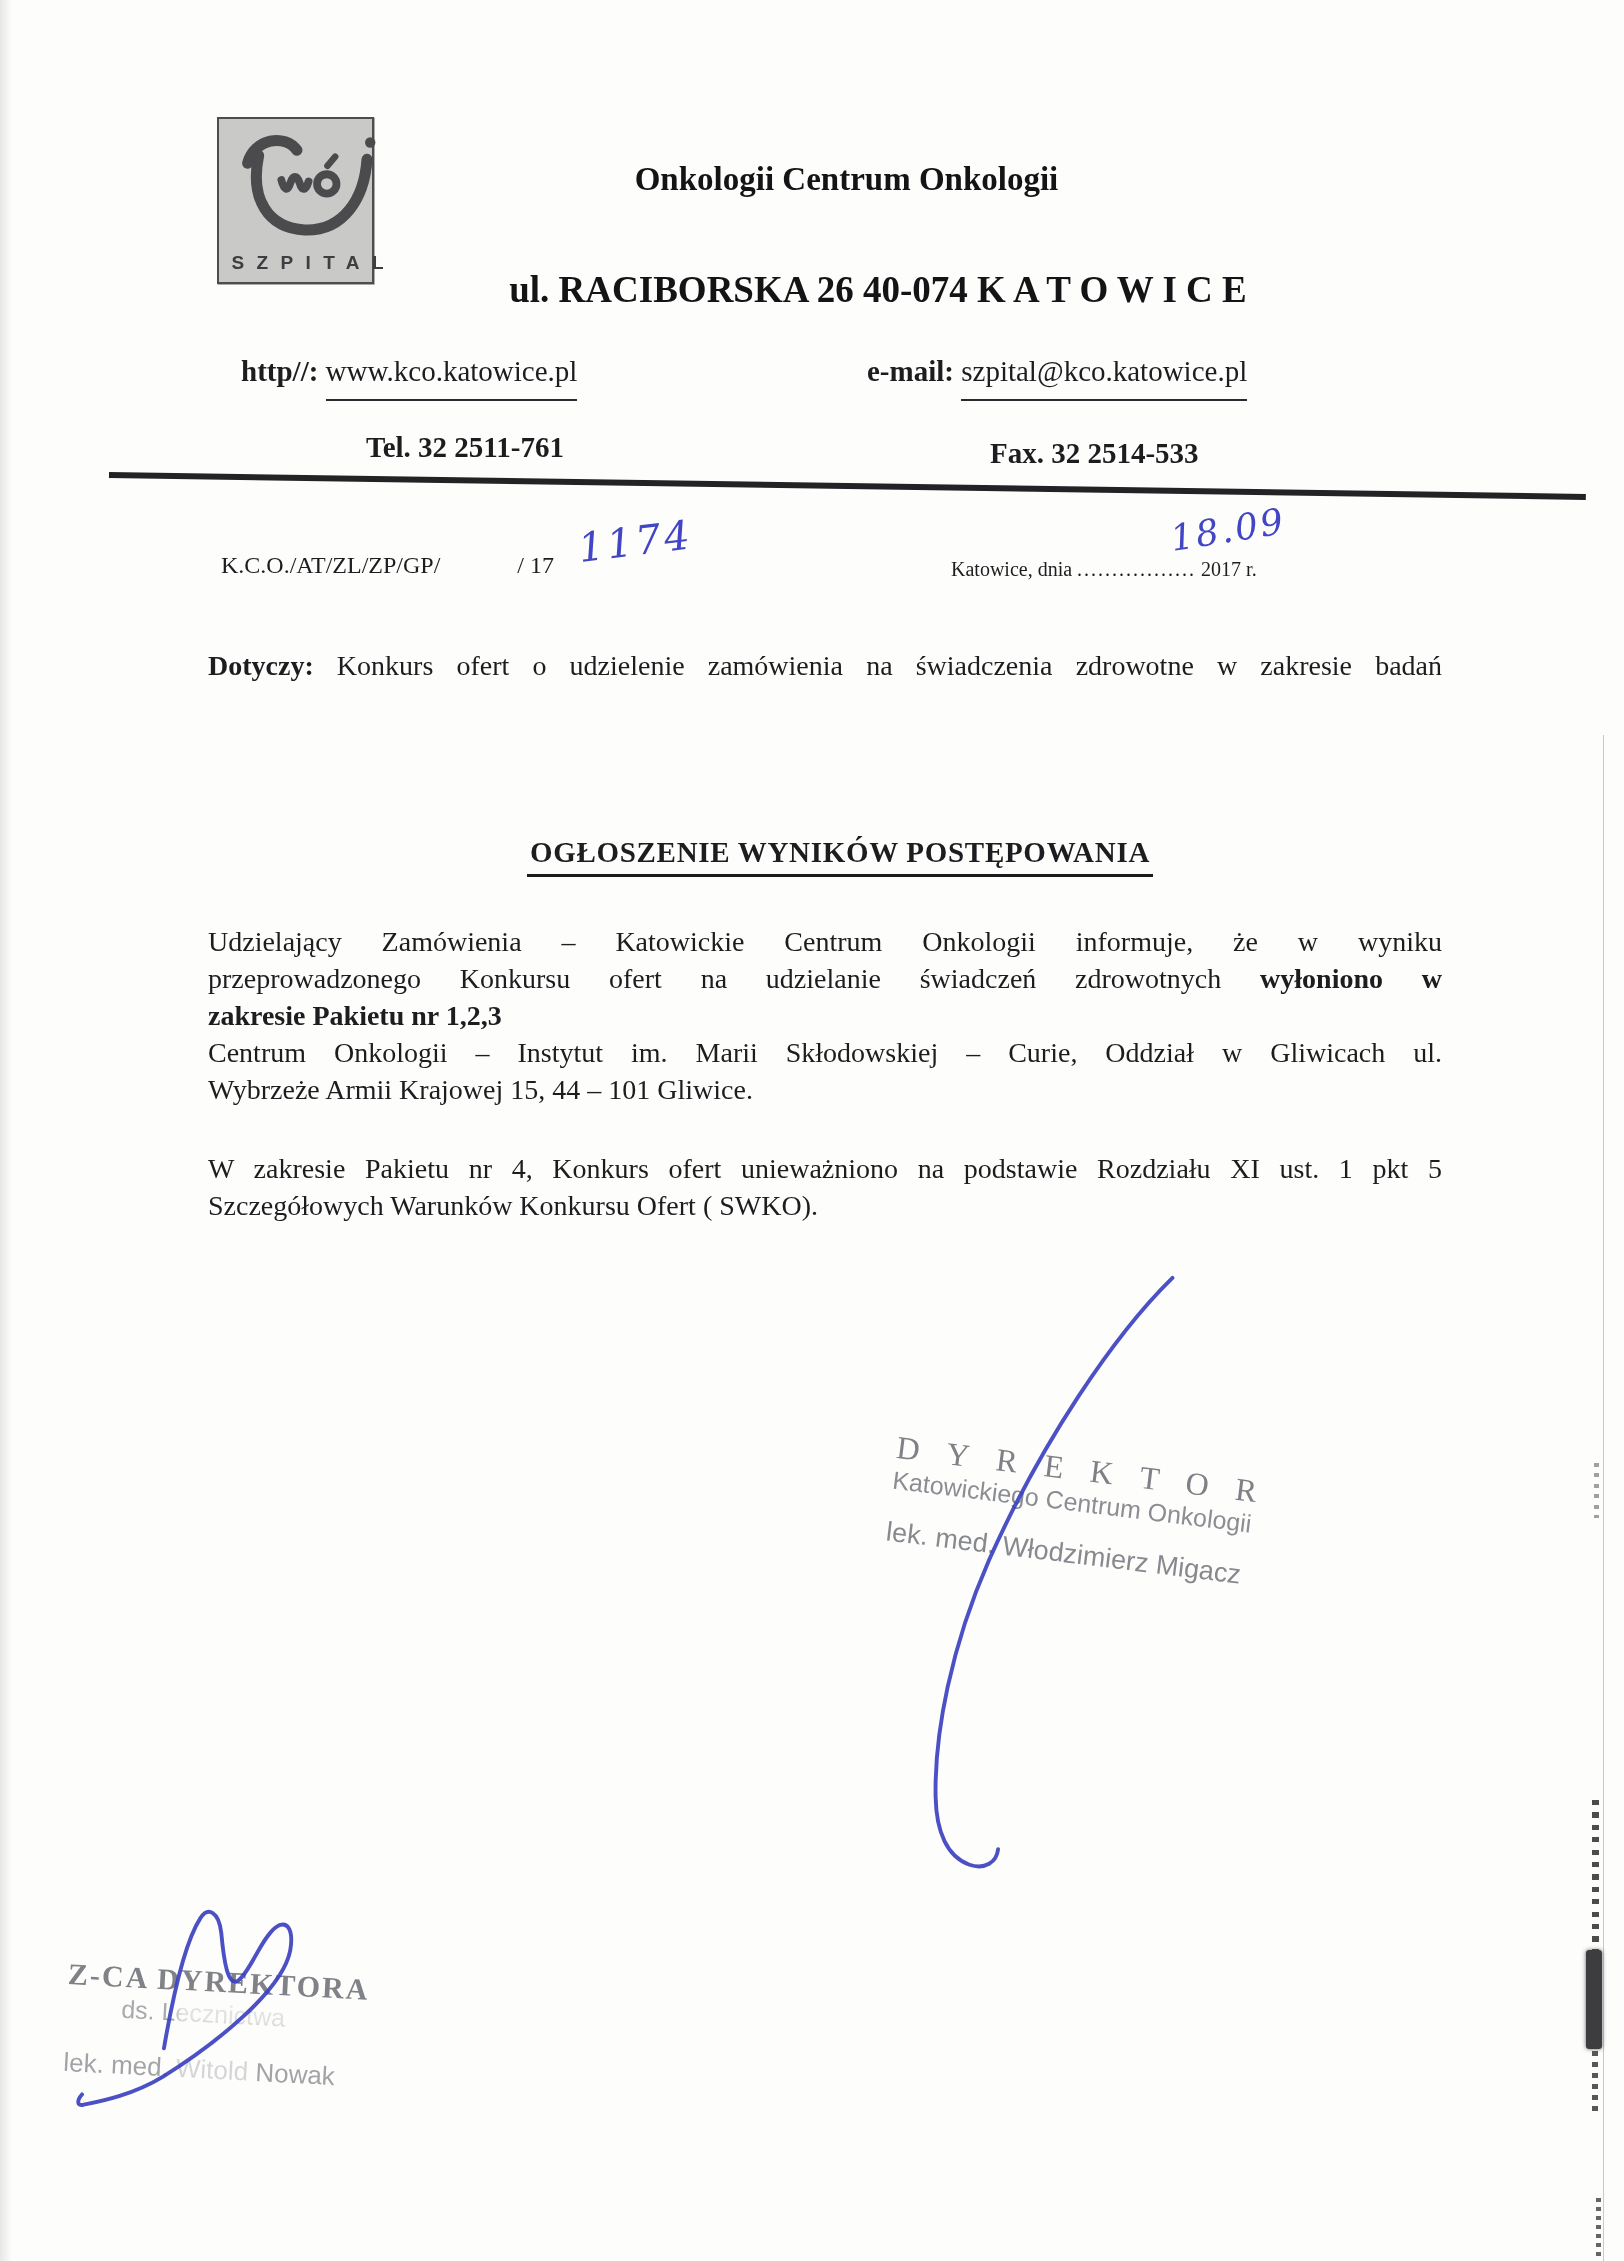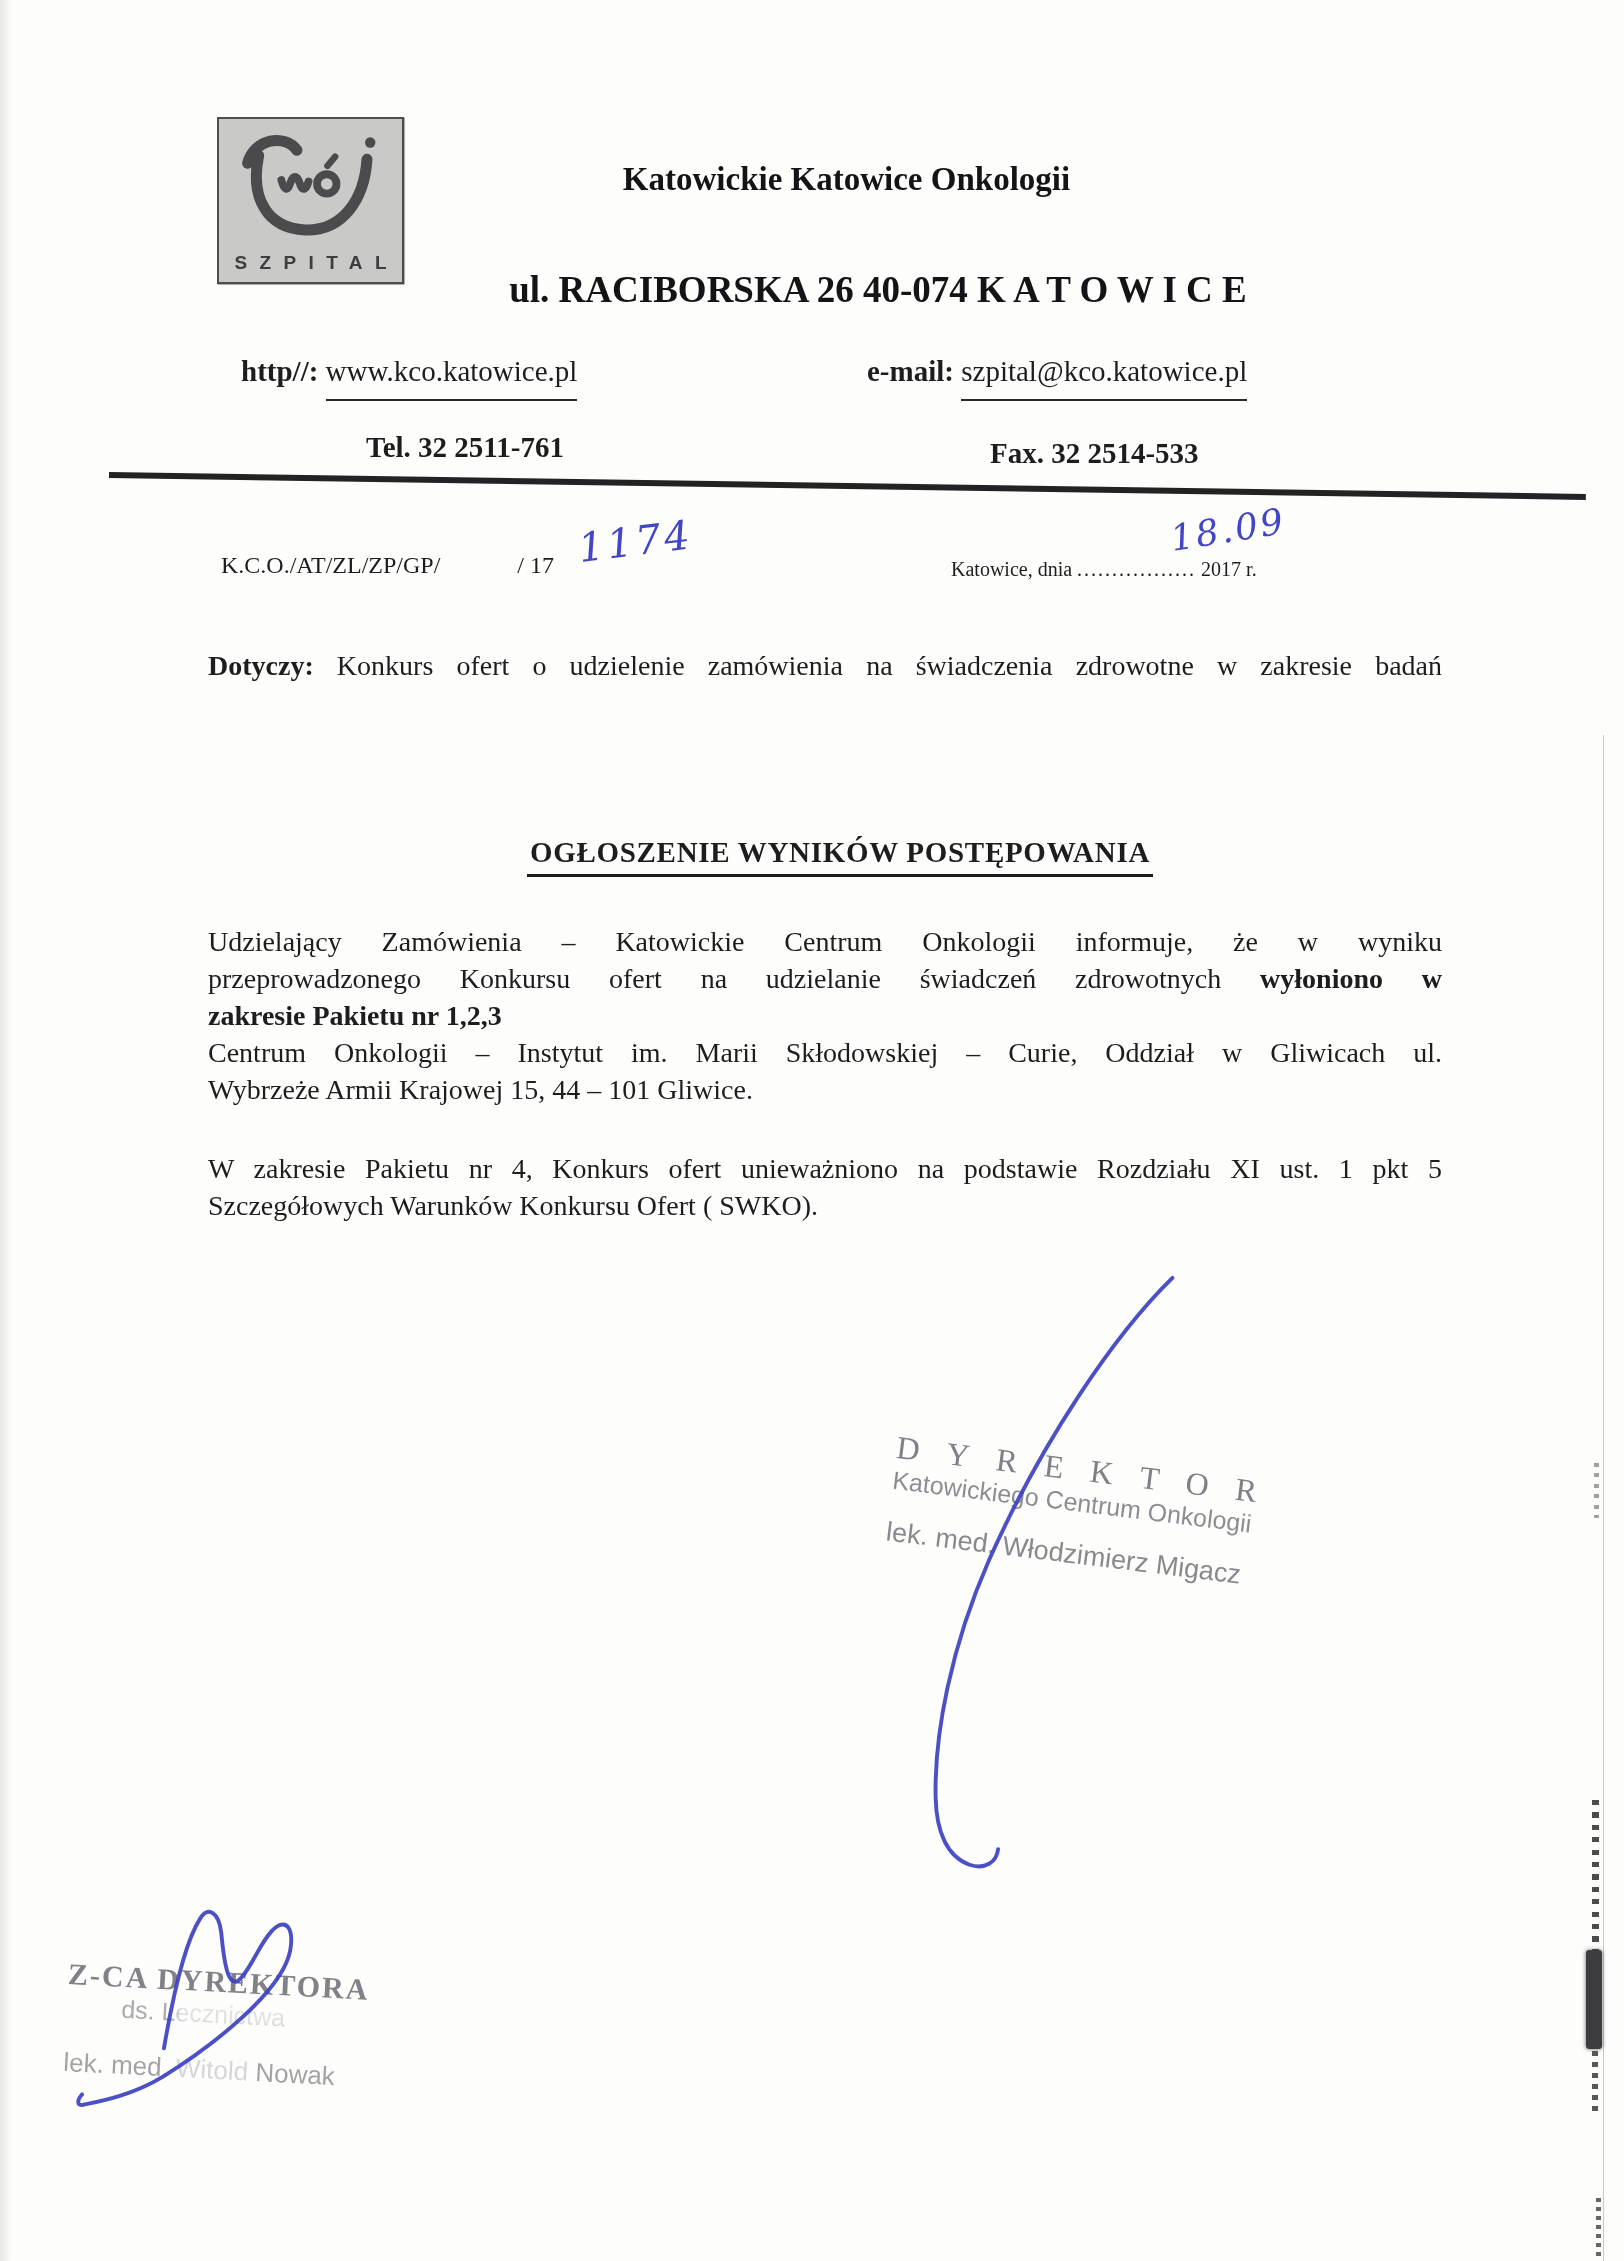--- a/index.html
+++ b/index.html
@@ -22,21 +22,21 @@
   .edge-dashes-b { left:1592px; top:1800px; width:6.5px; height:151px;
     background:repeating-linear-gradient(to bottom,#4c4c4c 0 5.2px, rgba(0,0,0,0) 5.2px 12.4px); }
   .edge-blob { left:1586px; top:1950px; width:15.6px; height:99px; background:#3d3d3f;
     border-radius:3.3px; box-shadow:0 0 4.6px rgba(60,60,60,.8); }
   .edge-dashes-c { left:1592px; top:2051px; width:5.9px; height:60px;
     background:repeating-linear-gradient(to bottom,#575757 0 4.6px, rgba(0,0,0,0) 4.6px 11px); }
   .edge-dashes-d { left:1596px; top:2198px; width:5.2px; height:63px;
     background:repeating-linear-gradient(to bottom,#666 0 3.9px, rgba(0,0,0,0) 3.9px 9px); }
 
   
-  .logo-box { left:217px; top:117px; width:187px; height:167px;
+  .logo-box { left:217px; top:117px; width:157px; height:167px;
     background:#c9c9c8; border:2px solid #4d4d4d; box-sizing:border-box;
     box-shadow:0.7px 0.7px 0 #888; }
   .logo-smile { position:absolute; left:9px; top:3.9px; }
   .logo-sub { position:absolute; left:0; right:0; bottom:7.8px; text-align:center;
     font-family:"Liberation Sans", sans-serif; font-weight:bold;
     font-size:19px; letter-spacing:12.4px; color:#3d3e40; text-indent:12.4px; }
 
   
   .org-name { left:456px; top:161px; width:781px; text-align:center;
     font-size:33px; font-weight:bold; color:#141417; }
@@ -116,21 +116,21 @@
         <path d="M 47 50 C 33 118, 62 162, 118 165 C 178 167, 210 116, 214 56" stroke-width="17"></path>
         <circle cx="219" cy="30" r="8" fill="#4b4b4d" stroke="none"></circle>
         <path d="M 82 88 C 86 104, 92 106, 96 92 C 100 80, 106 80, 110 92 C 114 106, 120 104, 124 90" stroke-width="12"></path>
         <circle cx="152" cy="94" r="15" stroke-width="12"></circle>
         <path d="M 153 66 L 165 52" stroke-width="10"></path>
       </g>
     </svg>
     <div class="logo-sub">SZPITAL</div>
   </div>
 
-  <div class="abs org-name">Katowickie Katowice Onkologii</div>
+  <div class="abs org-name">Onkologii Centrum Onkologii</div>
   <div class="abs org-address">ul. RACIBORSKA 26 40-074 K A T O W I C E</div>
 
   <div class="abs contact-row www-cell">
     <span class="contact-label">http//:</span>
     <span class="contact-link">www.kco.katowice.pl</span>
   </div>
   <div class="abs contact-row email-cell">
     <span class="contact-label">e-mail:</span>
     <span class="contact-link">szpital@kco.katowice.pl</span>
   </div>

